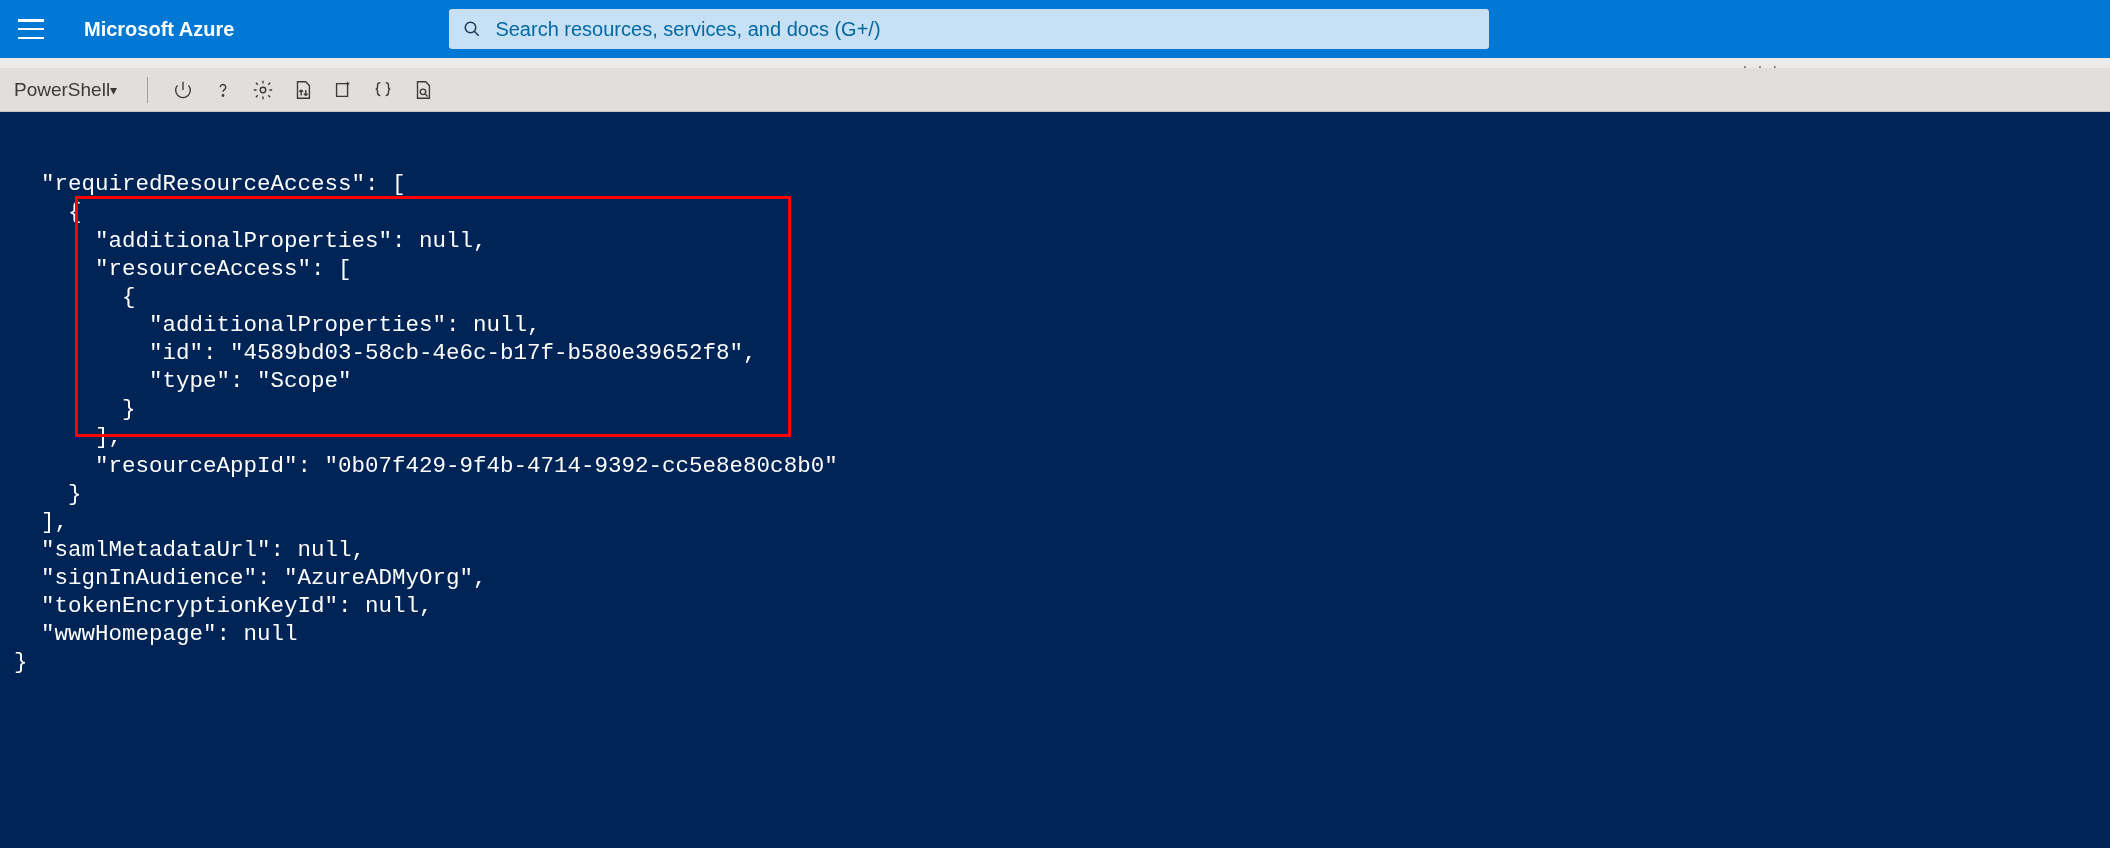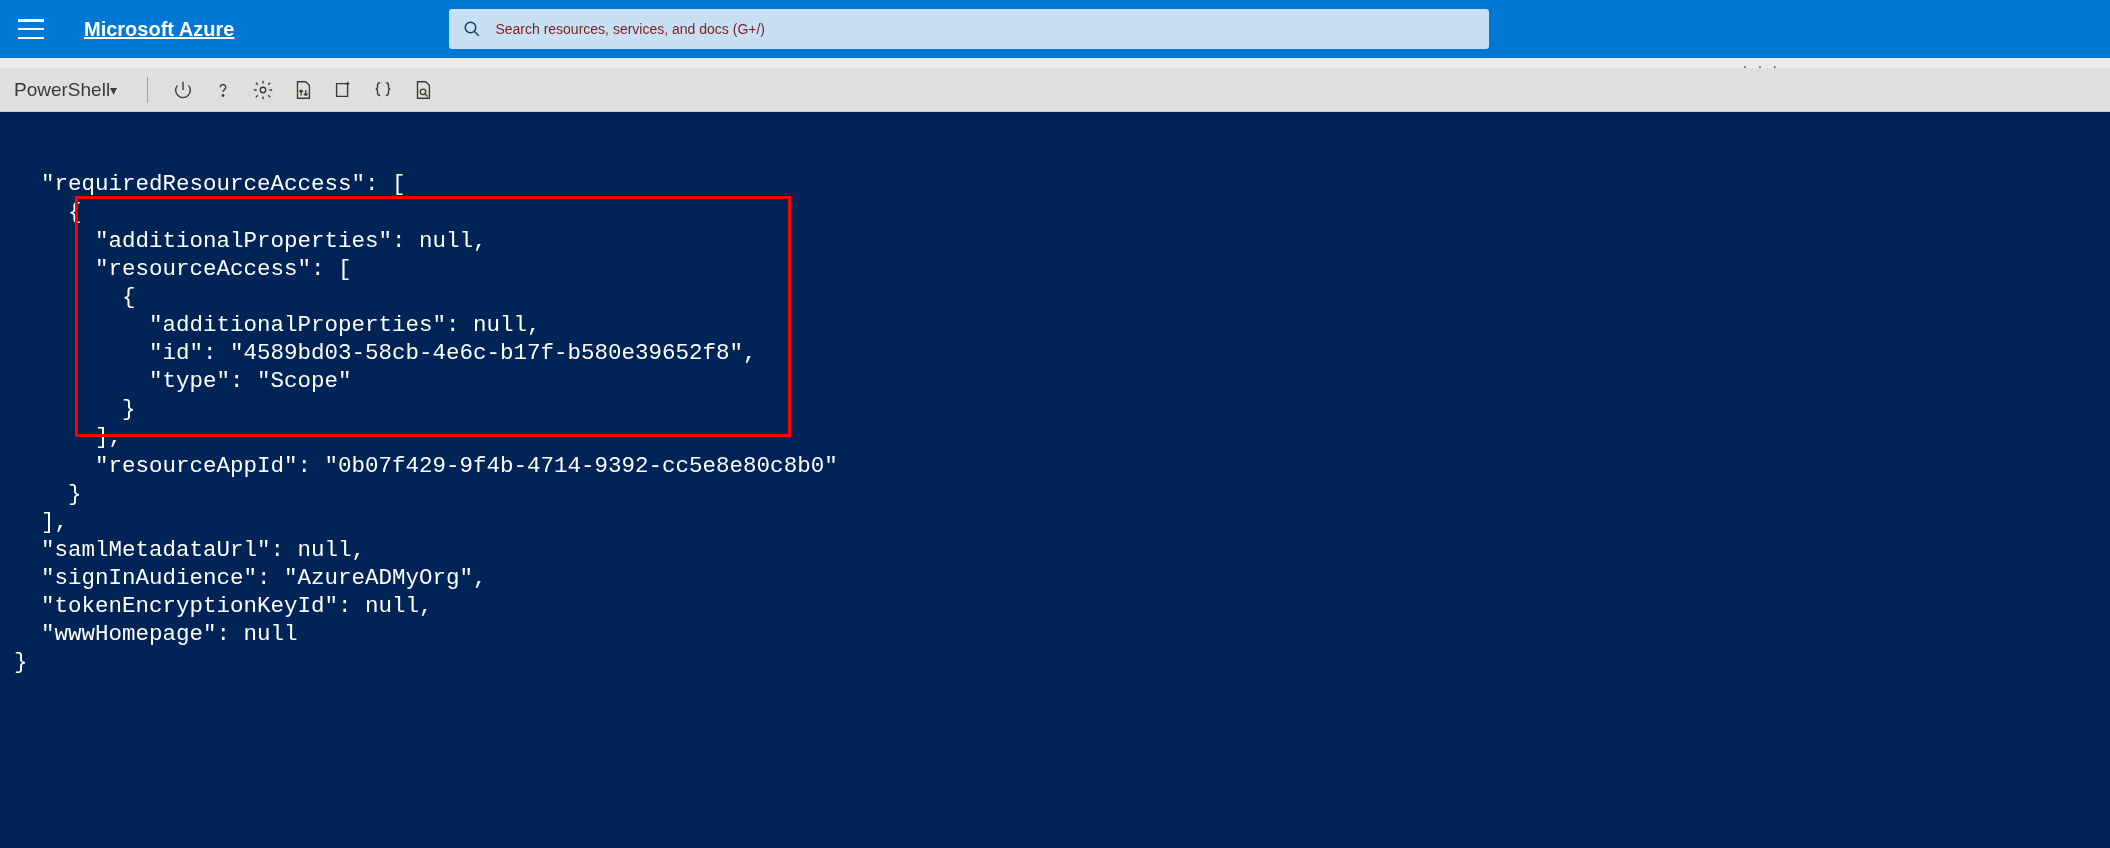--- a/index.html
+++ b/index.html
@@ -15,35 +15,35 @@
     padding: 0 18px;
     color: #fff;
     gap: 40px;
   }
   .hamburger {
     width: 26px; height: 20px;
     display: flex; flex-direction: column; justify-content: space-between;
     cursor: pointer;
   }
   .hamburger span { display:block; height:2.5px; background:#fff; }
-  .brand { font-size: 20px; font-weight: 600; text-decoration: underline; }
+  .brand { font-size: 20px; font-weight: 600; }
   .searchbox {
     flex: 0 0 auto;
     margin-left: 175px;
     width: 1040px;
     height: 40px;
     background: #c7e0f4;
     border-radius: 3px;
     display: flex;
     align-items: center;
     padding: 0 14px;
     color: #1b3a57;
   }
   .search-icon { margin-right: 14px; display:flex; align-items:center; }
-  .search-placeholder { font-size: 14px; color: #7f1d1d; }
+  .search-placeholder { font-size: 20px; color: #0369a1; }
 
   
   .tabstrip {
     height: 10px;
     background: #edebe9;
     position: relative;
   }
   .tab-dots {
     position: absolute;
     right: 330px;

